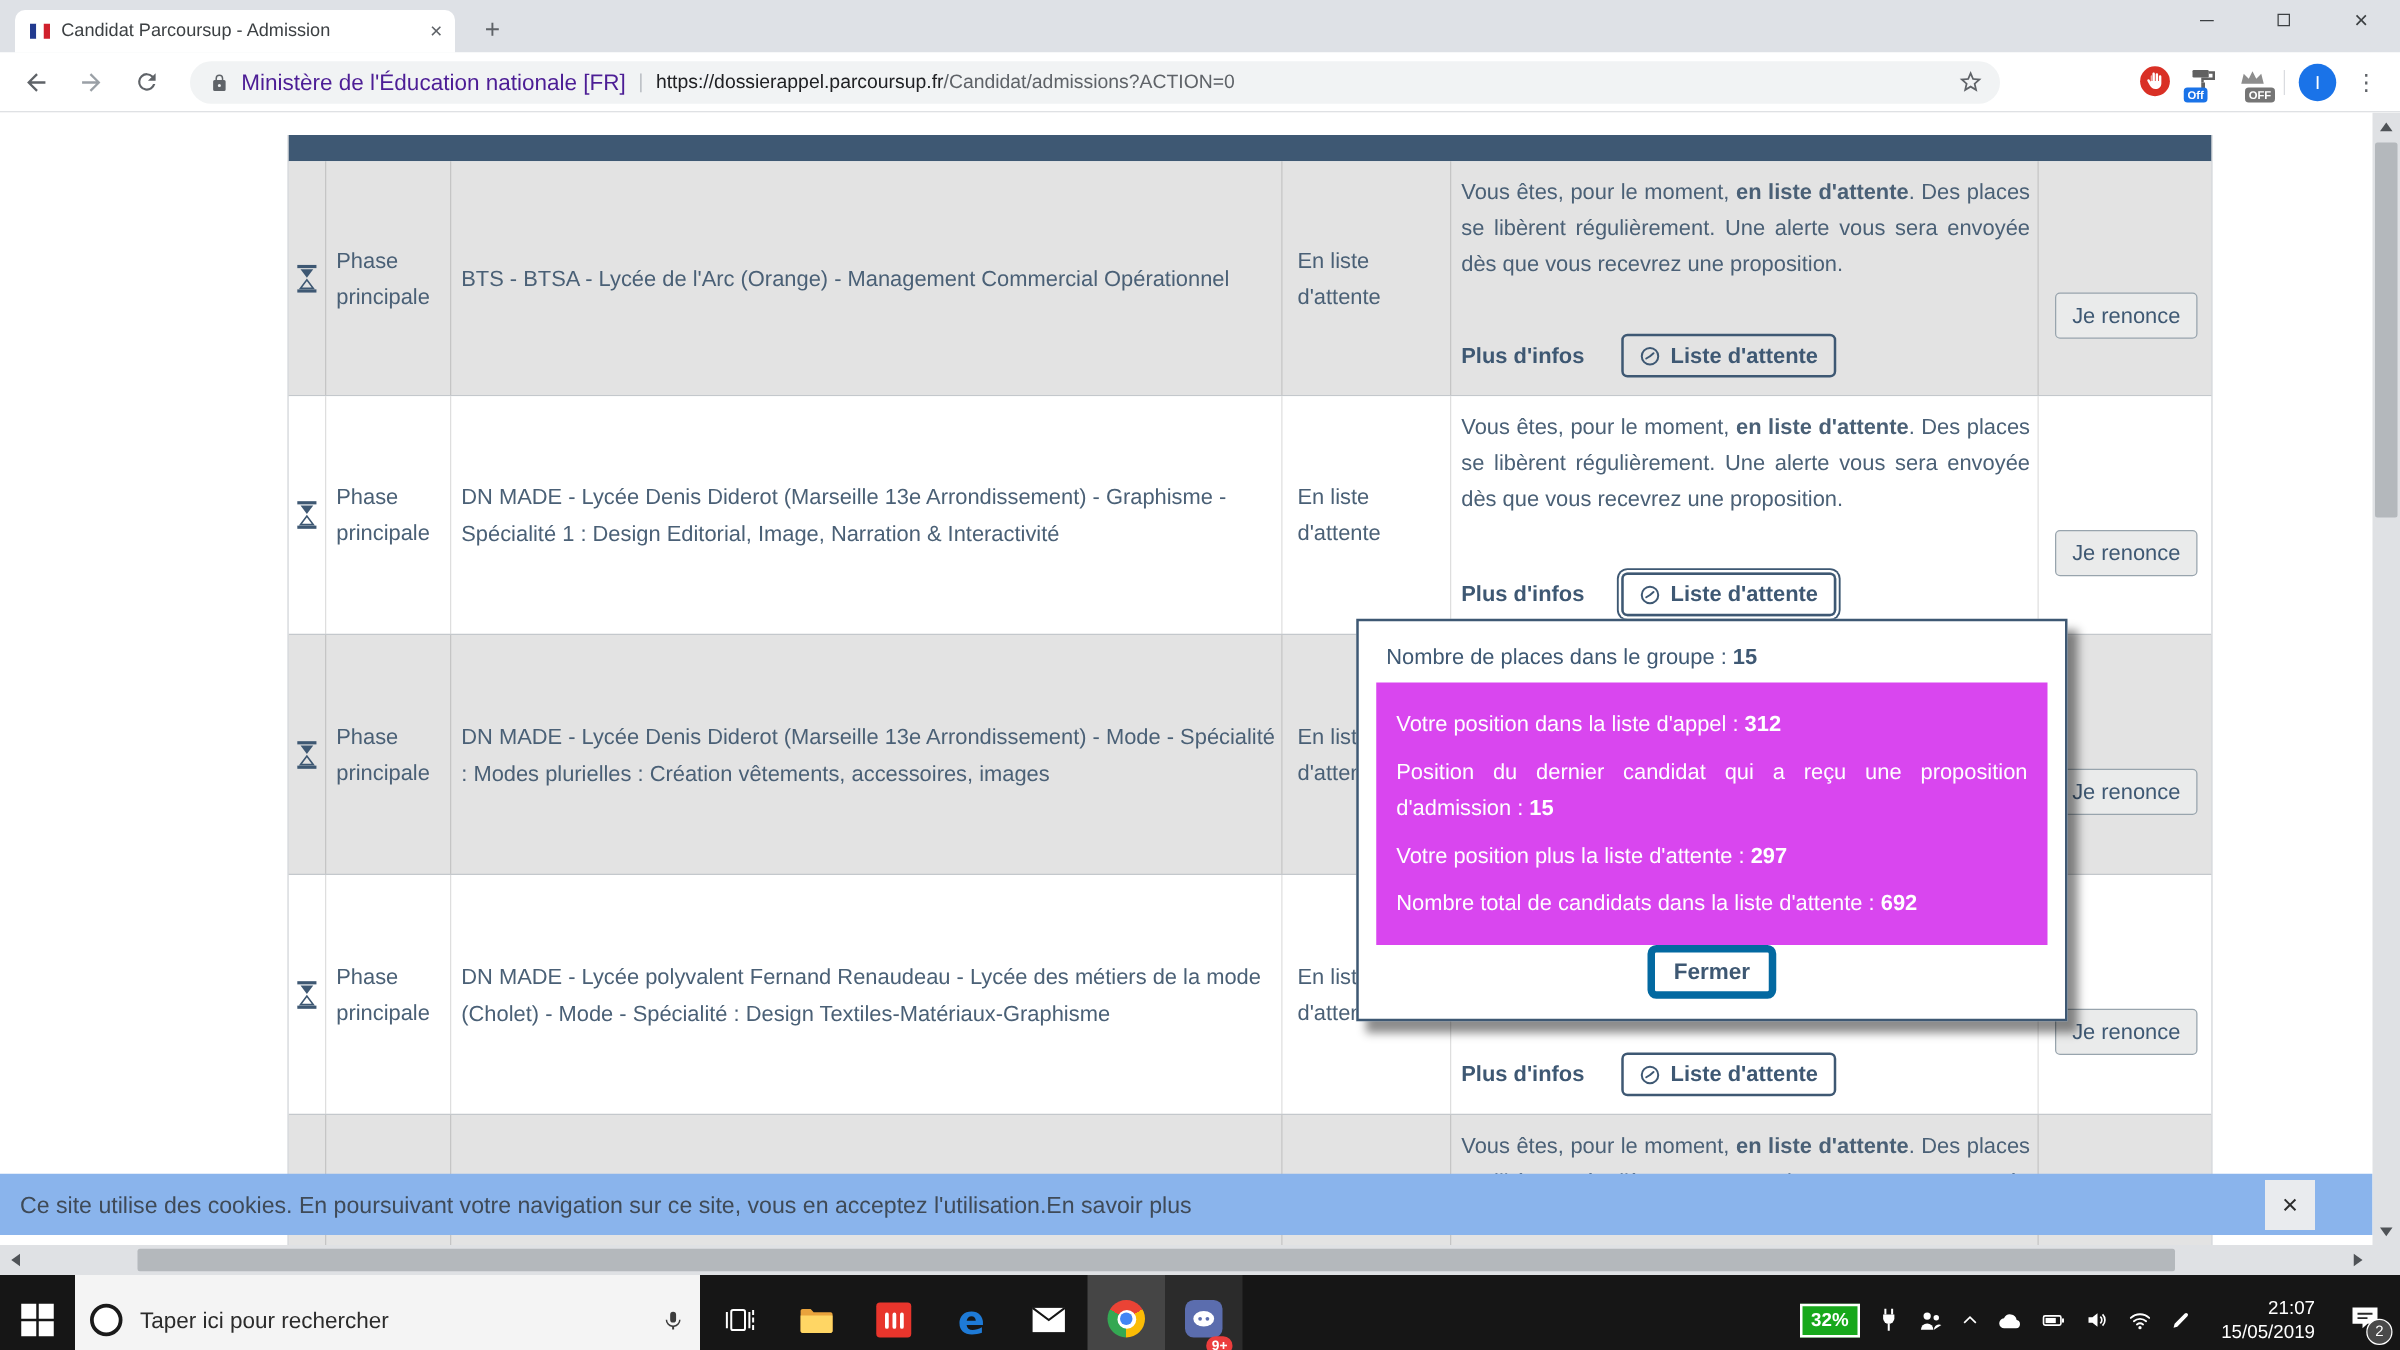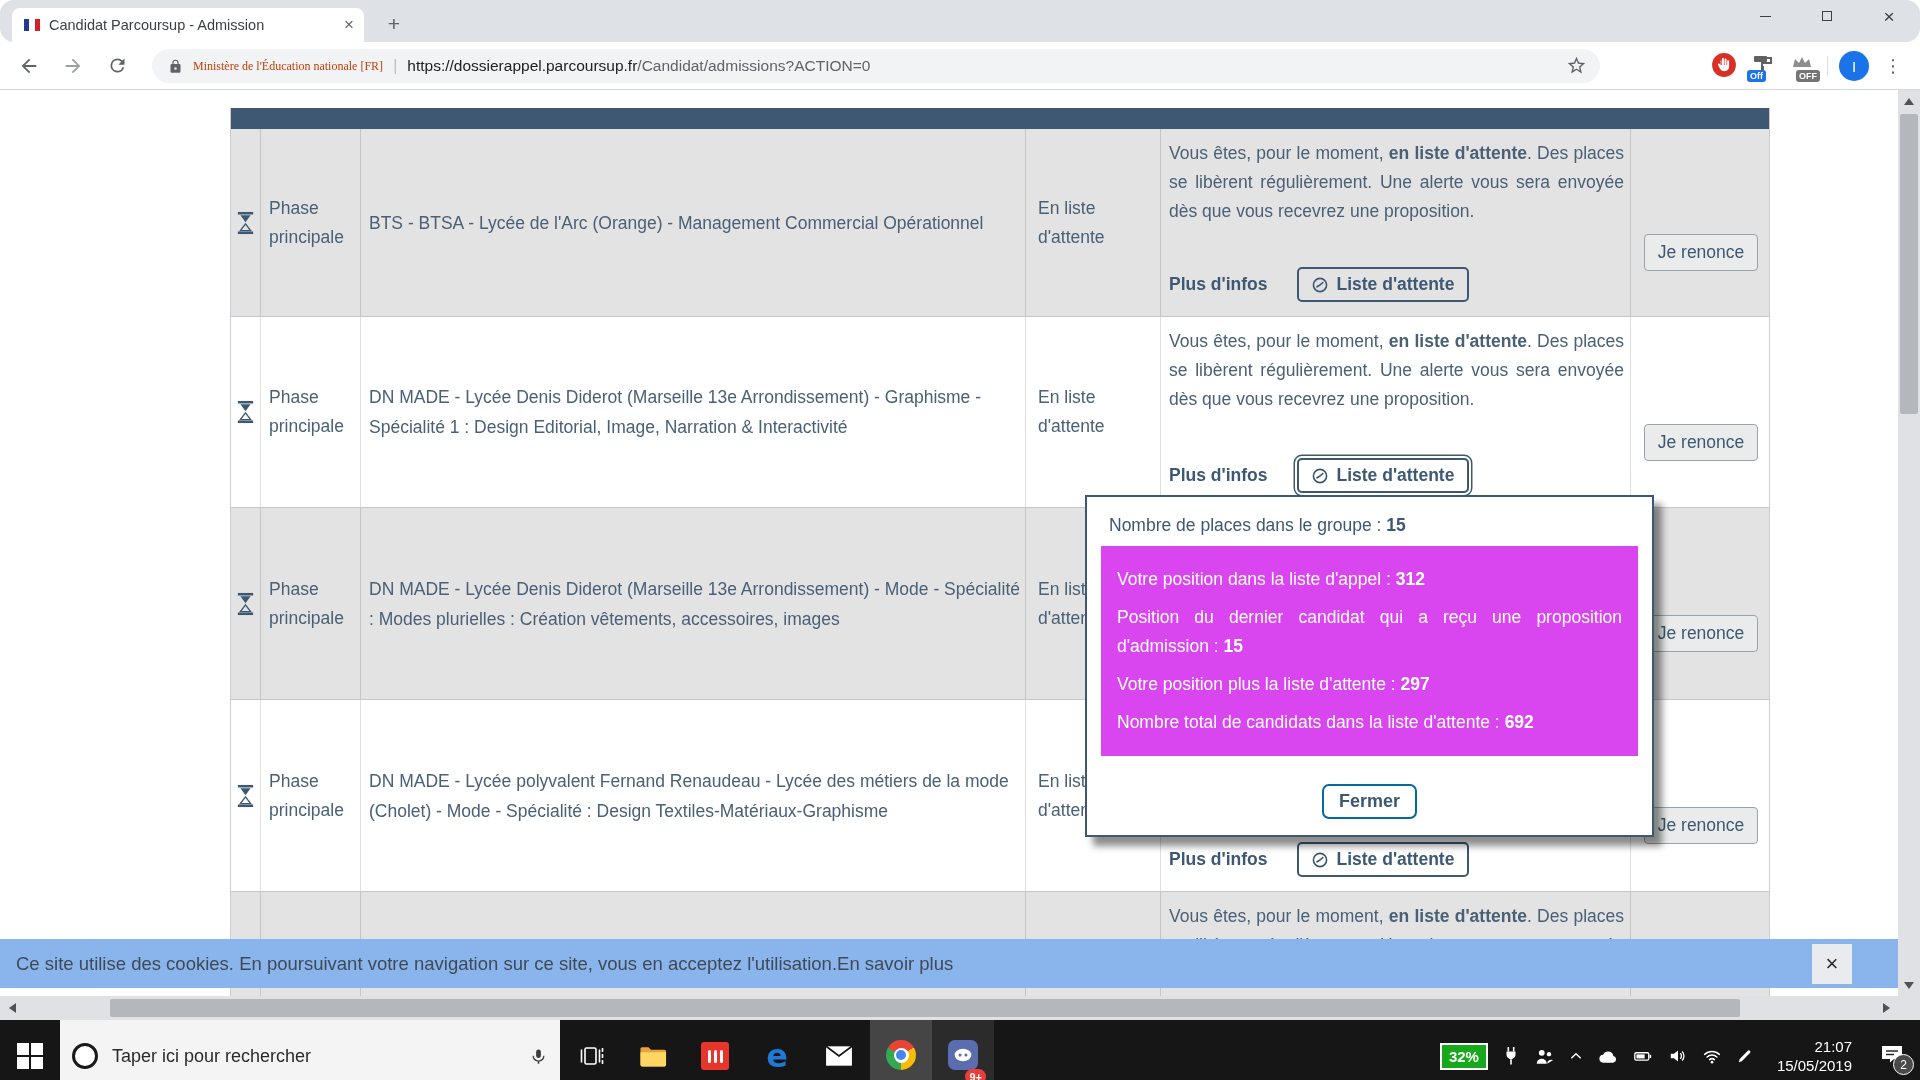--- a/index.html
+++ b/index.html
@@ -1,35 +1,35 @@
 <!DOCTYPE html>
 <html><head>
 <meta charset="utf-8">
 <style>
   * { margin:0; padding:0; box-sizing:border-box; }
   html,body { width:1920px; height:1080px; overflow:hidden; font-family:"Liberation Sans",sans-serif; background:#fff; }
 
   
-  .titlebar { height:42px; background:#dee1e6; position:relative;border-radius:14px; }
+  .titlebar { height:42px; background:#dee1e6; position:relative; }
   .win-controls { position:absolute; top:0; right:0; display:flex; }
   .win-btn { width:62px; height:32px; display:flex; align-items:center; justify-content:center; color:#3c4043; }
   .min-glyph { width:11px; height:0; border-bottom:1.6px solid #3c4043; }
   .max-glyph { width:10px; height:10px; border:1.4px solid #3c4043; }
   .close-glyph { font-size:19px; line-height:1; }
   .tab { position:absolute; left:12px; top:8px; width:352px; height:34px; background:#fff; border-radius:8px 8px 0 0; display:flex; align-items:center; padding:0 10px 0 12px; }
   .favicon { width:16px; height:12px; display:flex; flex:0 0 auto; }
   .favicon div { flex:1; }
   .tab-title { font-size:14.5px; color:#3c4043; margin-left:9px; white-space:nowrap; overflow:hidden; flex:1; }
   .tab-close { font-size:17px; color:#5f6368; margin-left:6px; flex:0 0 auto; }
   .newtab-btn { position:absolute; left:380px; top:10px; width:28px; height:28px; display:flex; align-items:center; justify-content:center; font-size:21px; color:#5f6368; }
 
   .toolbar { height:48px; background:#fff; display:flex; align-items:center; border-bottom:1px solid #d5d8db; position:relative; }
   .nav-ic { width:30px; height:30px; margin-left:14px; display:flex; align-items:center; justify-content:center; }
   .omnibox { position:absolute; left:152px; top:7px; width:1448px; height:34px; background:#f1f3f4; border-radius:17px; display:flex; align-items:center; padding:0 40px 0 16px; }
-  .ev-label { font-size:12px; color:#c2410c; margin-left:10px; white-space:nowrap;font-family:Liberation Serif, serif; }
+  .ev-label { font-size:18px; color:#4c1d95; margin-left:10px; white-space:nowrap; }
   .url-sep { color:#bdc1c6; font-size:16px; margin:0 10px; }
   .url-host { font-size:15.5px; color:#202124; white-space:nowrap; }
   .url-path { font-size:15.5px; color:#5f6368; white-space:nowrap; }
   .star-ic { position:absolute; right:13px; top:6px; }
   .tb-right { position:absolute; right:0; top:0; height:48px; display:flex; align-items:center; gap:11px; padding-right:14px; }
   .ext-ic { position:relative; width:28px; height:28px; display:flex; align-items:flex-start; justify-content:center; }
   .ext-badge { position:absolute; bottom:-2px; left:-2px; font-size:9px; font-weight:bold; color:#fff; background:#1a73e8; border-radius:3px; padding:1px 3px; }
   .ext-badge.gray { background:#757575; left:auto; right:-4px; }
   .tb-divider { width:1px; height:20px; background:#dadce0; }
   .avatar { width:30px; height:30px; border-radius:50%; background:#1a73e8; color:#fff; font-size:15px; display:flex; align-items:center; justify-content:center; }
@@ -59,21 +59,21 @@
   .renounce { background:#eaebeb; border:1px solid #98a4ad; border-radius:4px; padding:7px 13px; font-size:17.5px; color:#3e5873; transform:translateY(30px); white-space:nowrap; }
   .hourglass-cell { justify-content:center; }
 
   
   .popup { position:absolute; left:1085px; top:405px; width:569px; background:#fff; border:2px solid #3e5873; box-shadow:8px 9px 7px rgba(0,0,0,0.45); z-index:30; padding:12px 14px 12px; }
   .popup-intro { font-size:17.5px; color:#3e5873; margin:6px 8px 10px; }
   .popup-intro b { font-weight:bold; }
   .popup-box { background:#d946ef; color:#fff; padding:10px 16px; font-size:17.5px; line-height:29px; text-align:justify; }
   .popup-box p { margin:9px 0; }
   .popup-box b { font-weight:bold; }
-  .fermer { display:block; margin:28px auto 4px; background:#fff; border:2px solid #0369a1; border-radius:7px; color:#3e5873; font-weight:bold; font-size:18px; padding:5px 15px; font-family:inherit; }
+  .fermer { display:block; margin:0 auto 4px; background:#fff; border:6px solid #0369a1; border-radius:7px; color:#3e5873; font-weight:bold; font-size:18px; padding:5px 15px; font-family:inherit; }
 
   
   .cookie { position:absolute; left:0; top:849px; width:1898px; height:49px; background:#8ab4ec; display:flex; align-items:center; z-index:40; color:#3f4a57; font-size:18.5px; padding-left:16px; }
   .cookie-close { position:absolute; right:46px; top:5px; width:40px; height:40px; background:#e9ebee; color:#2b2b2b; font-size:22px; display:flex; align-items:center; justify-content:center; }
 
   
   .vscroll { position:absolute; right:0; top:0; width:22px; height:906px; background:#dfe1e4; z-index:50; }
   .v-arrow { width:22px; height:22px; display:flex; align-items:center; justify-content:center; }
   .tri-up { width:0; height:0; border-left:5px solid transparent; border-right:5px solid transparent; border-bottom:7px solid #4f5357; }
   .tri-down { width:0; height:0; border-left:5px solid transparent; border-right:5px solid transparent; border-top:7px solid #4f5357; }

